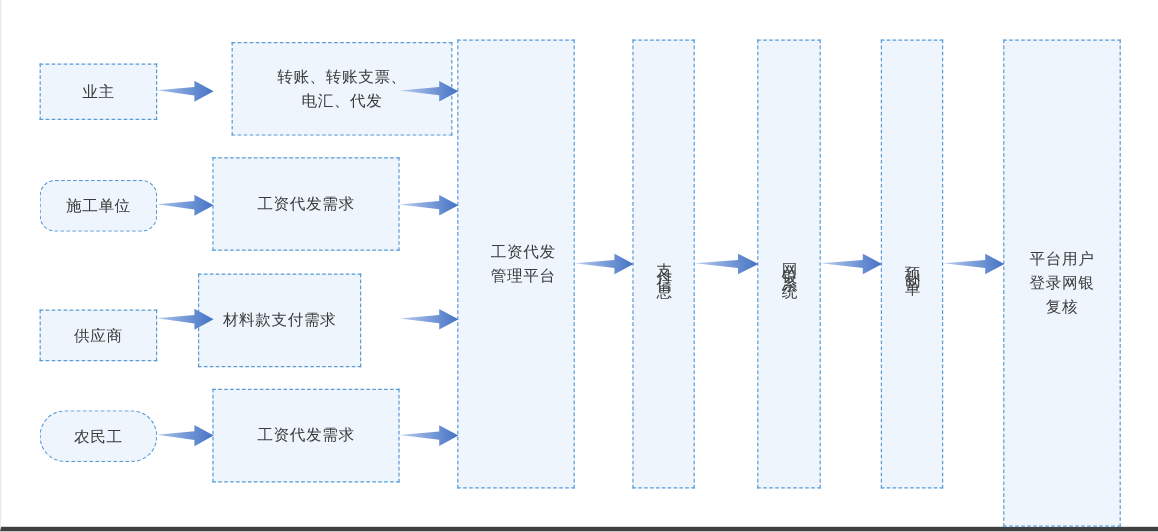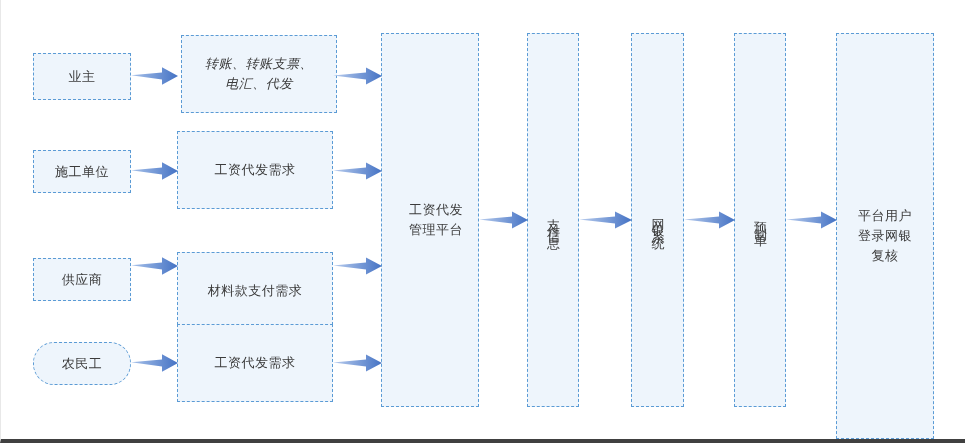--- a/index.html
+++ b/index.html
@@ -56,41 +56,41 @@
 </style>
 </head>
 <body>
 
 <div id="canvas">
 
   <div class="node" style="left:32px;top:53px;width:98px;height:47px;">
     <span class="lbl">业主</span>
   </div>
 
-  <div class="node" style="left:32px;top:150px;width:98px;height:43px;">
+  <div class="node" style="left:32px;top:150px;width:98px;height:43px;border-radius:13px;">
     <span class="lbl">施工单位</span>
   </div>
 
   <div class="node" style="left:32px;top:258px;width:98px;height:43px;">
     <span class="lbl">供应商</span>
   </div>
 
   <div class="node" style="left:32px;top:342px;width:98px;height:43px;border-radius:21px;">
     <span class="lbl">农民工</span>
   </div>
 
-  <div class="node widewrap" style="left:180px;top:35px;width:156px;height:78px;font-style:italic;">
+  <div class="node widewrap" style="left:192px;top:35px;width:184px;height:78px;">
     <span class="lbl">转账、转账支票、电汇、代发</span>
   </div>
 
   <div class="node" style="left:176px;top:131px;width:156px;height:78px;">
     <span class="lbl">工资代发需求</span>
   </div>
 
-  <div class="node" style="left:176px;top:228px;width:156px;height:78px;margin-top:24px;">
+  <div class="node" style="left:164px;top:228px;width:136px;height:78px;">
     <span class="lbl">材料款支付需求</span>
   </div>
 
   <div class="node" style="left:176px;top:324px;width:156px;height:78px;">
     <span class="lbl">工资代发需求</span>
   </div>
 
   <div class="node narrowwrap" style="left:380px;top:33px;width:98px;height:374px;padding-left:12px;">
     <span class="lbl">工资代发管理平台</span>
   </div>

